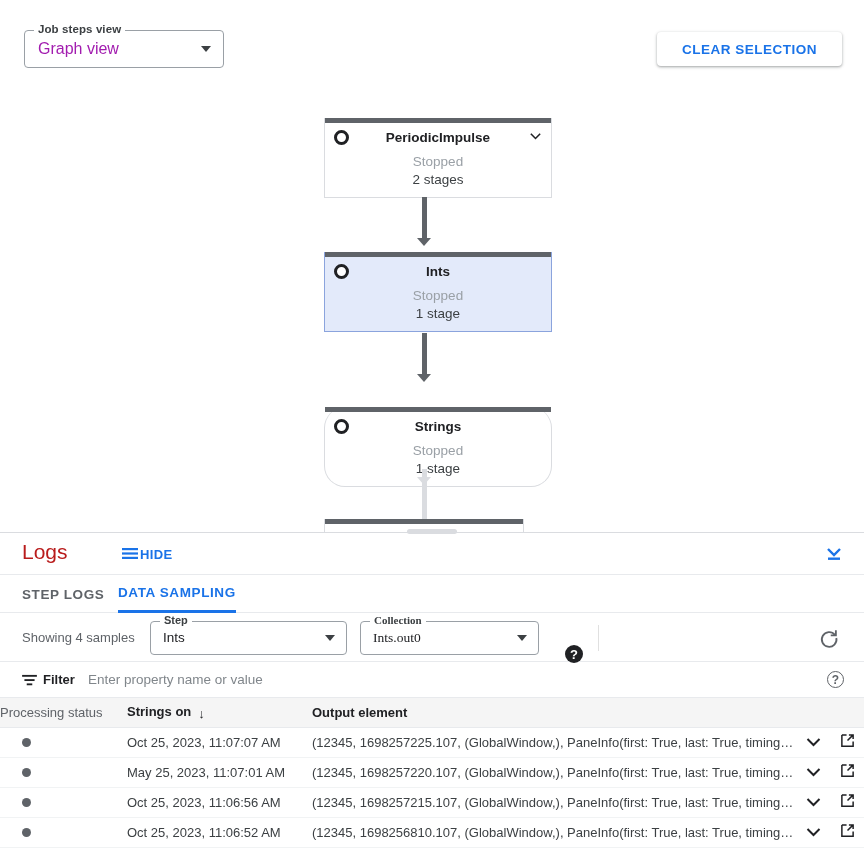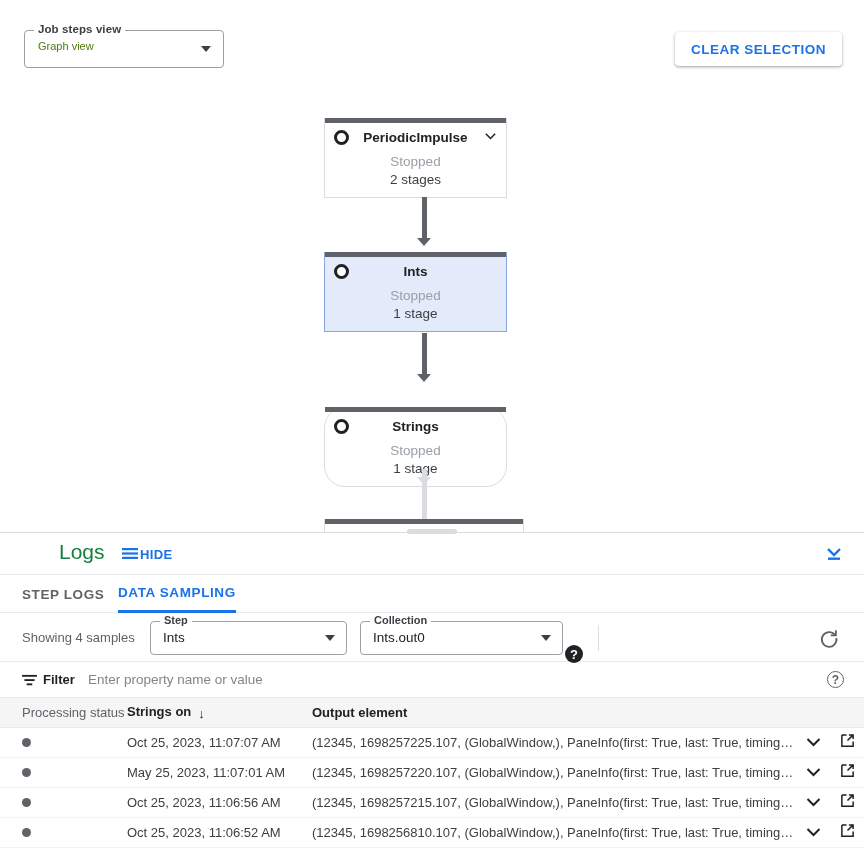--- a/index.html
+++ b/index.html
@@ -22,40 +22,40 @@
 
   .select-field {
     position:absolute; left:24px; top:30px; width:200px; height:38px;
     border:1px solid #9aa0a6; border-radius:4px; background:#fff;text-align:center;
   }
   .select-field .legend {
     position:absolute; left:9px; top:-8px; padding:0 4px; background:#fff;
     font-size:11.5px; font-weight:bold; color:#3c4043; letter-spacing:.1px;
   }
   .select-field .value {
-    position:absolute; left:13px; top:9px; font-size:11px; color:#4d7c0f;
+    position:absolute; left:13px; top:9px; font-size:16px; color:#a21caf;
   }
   .caret {
     position:absolute; right:12px; top:15px;
     width:0;height:0;border-left:5.5px solid transparent;border-right:5.5px solid transparent;
     border-top:6.5px solid #3c4043;
   }
 
   .clear-btn {
-    position:absolute; right:22px; top:32px; height:34px; padding:0 16px;
+    position:absolute; right:22px; top:32px; height:34px; padding:0 25px;
     display:flex; align-items:center; justify-content:center;
     background:#fff; border:none; border-radius:4px;
     box-shadow:0 1px 2px rgba(60,64,67,.3),0 1px 3px 1px rgba(60,64,67,.15);
     color:#1a73e8; font-size:13.5px; font-weight:bold; letter-spacing:.5px;
     font-family:"Liberation Sans", sans-serif; cursor:pointer;
   }
 
   
   .node {
-    position:absolute; left:324px; width:183px;
+    position:absolute; left:324px; width:228px;
     background:#fff; border:1px solid #dadce0; border-top:none;
   }
   .node .bar { height:5px; background:#5f6368; margin:-0px 0 0 0; }
   .node.selected { background:#e3eafa; border:1px solid #8ba4dd; border-top:none; }
   .node.selected .bar { background:#5f6368; }
   .node .row1 { position:relative; height:30px; }
   .node .stop-icon {
     position:absolute; left:9px; top:7px; width:15px; height:15px;
     border-radius:50%; border:3.5px solid #202124; background:#fff;
   }
@@ -87,21 +87,21 @@
   
   .logs-panel {
     position:absolute; left:0; top:532px; width:864px; height:324px;
     background:#fff; border-top:1px solid #dadce0;
   }
   .drag-handle {
     position:absolute; left:50%; margin-left:-25px; top:-4px;
     width:50px; height:5px; border-radius:3px; background:#dadce0;
   }
   .logs-header { position:relative; height:42px; border-bottom:1px solid #e8eaed; }
-  .logs-title { position:absolute; left:22px; top:7px; font-size:21px; color:#15803d;margin-left:37px; }
+  .logs-title { position:absolute; left:22px; top:7px; font-size:21px; color:#b91c1c; }
   .hide-btn {
     position:absolute; left:122px; top:11px; height:20px;
     display:flex; align-items:center; gap:2px;
     color:#1a73e8; font-size:13px; font-weight:bold; letter-spacing:.4px; cursor:pointer;
   }
   .collapse-btn { position:absolute; right:18px; top:9px; width:24px; height:24px; cursor:pointer; }
 
   .tabs { position:relative; height:38px; border-bottom:1px solid #e8eaed; }
   .tab {
     position:absolute; top:0; height:38px; display:flex; align-items:center;
@@ -145,21 +145,21 @@
     position:absolute; right:20px; top:9px; width:17px; height:17px; border-radius:50%;
     border:1.6px solid #5f6368; color:#5f6368; font-size:12px; font-weight:bold;
     display:flex; align-items:center; justify-content:center; cursor:pointer;
   }
 
   table.samples { width:864px; border-collapse:collapse; table-layout:fixed; }
   table.samples th {
     background:#f5f5f5; height:29px; font-size:13px; font-weight:bold;
     text-align:left; padding:0; border-bottom:1px solid #e8eaed; color:#202124;
   }
-  table.samples th.status-h { padding-left:22px; color:#5f6368; font-weight:normal; width:127px; }
+  table.samples th.status-h { color:#5f6368; font-weight:normal; width:127px; }
   table.samples th.created-h { width:185px; }
   table.samples th.output-h { }
   table.samples th.a1 { width:34px; }
   table.samples th.a2 { width:34px; }
   .sort-arrow { display:inline-block; margin-left:7px; vertical-align:-2px; }
 
   table.samples td { height:30px; font-size:13px; color:#3c4043; border-bottom:1px solid #f1f3f4; padding:0; }
   .dot { width:9px; height:9px; border-radius:50%; background:#5f6368; margin-left:22px; }
   td.created { padding-left:3px; white-space:nowrap; }
   td.output { white-space:nowrap; overflow:hidden; text-overflow:ellipsis; padding-right:6px; }
@@ -252,21 +252,21 @@
 
     <div class="controls">
       <div class="showing">Showing 4 samples</div>
 
       <div class="ctl-field" style="left:150px; width:197px;">
         <span class="legend">Step</span>
         <span class="value">Ints</span>
         <span class="caret2"></span>
       </div>
 
-      <div class="ctl-field" style="left:360px; width:203px;">
+      <div class="ctl-field" style="left:360px; width:179px;font-family:Liberation Serif, serif;">
         <span class="legend">Collection</span>
         <span class="value">Ints.out0</span>
         <span class="caret2"></span>
       </div>
 
       <div class="help-icon">?</div>
       <div class="divider-v"></div>
 
       <svg class="refresh-btn" viewBox="0 0 24 24">
         <path d="M18.4 8.6A8 8 0 1 0 20 12" fill="none" stroke="#5f6368" stroke-width="2"></path>

